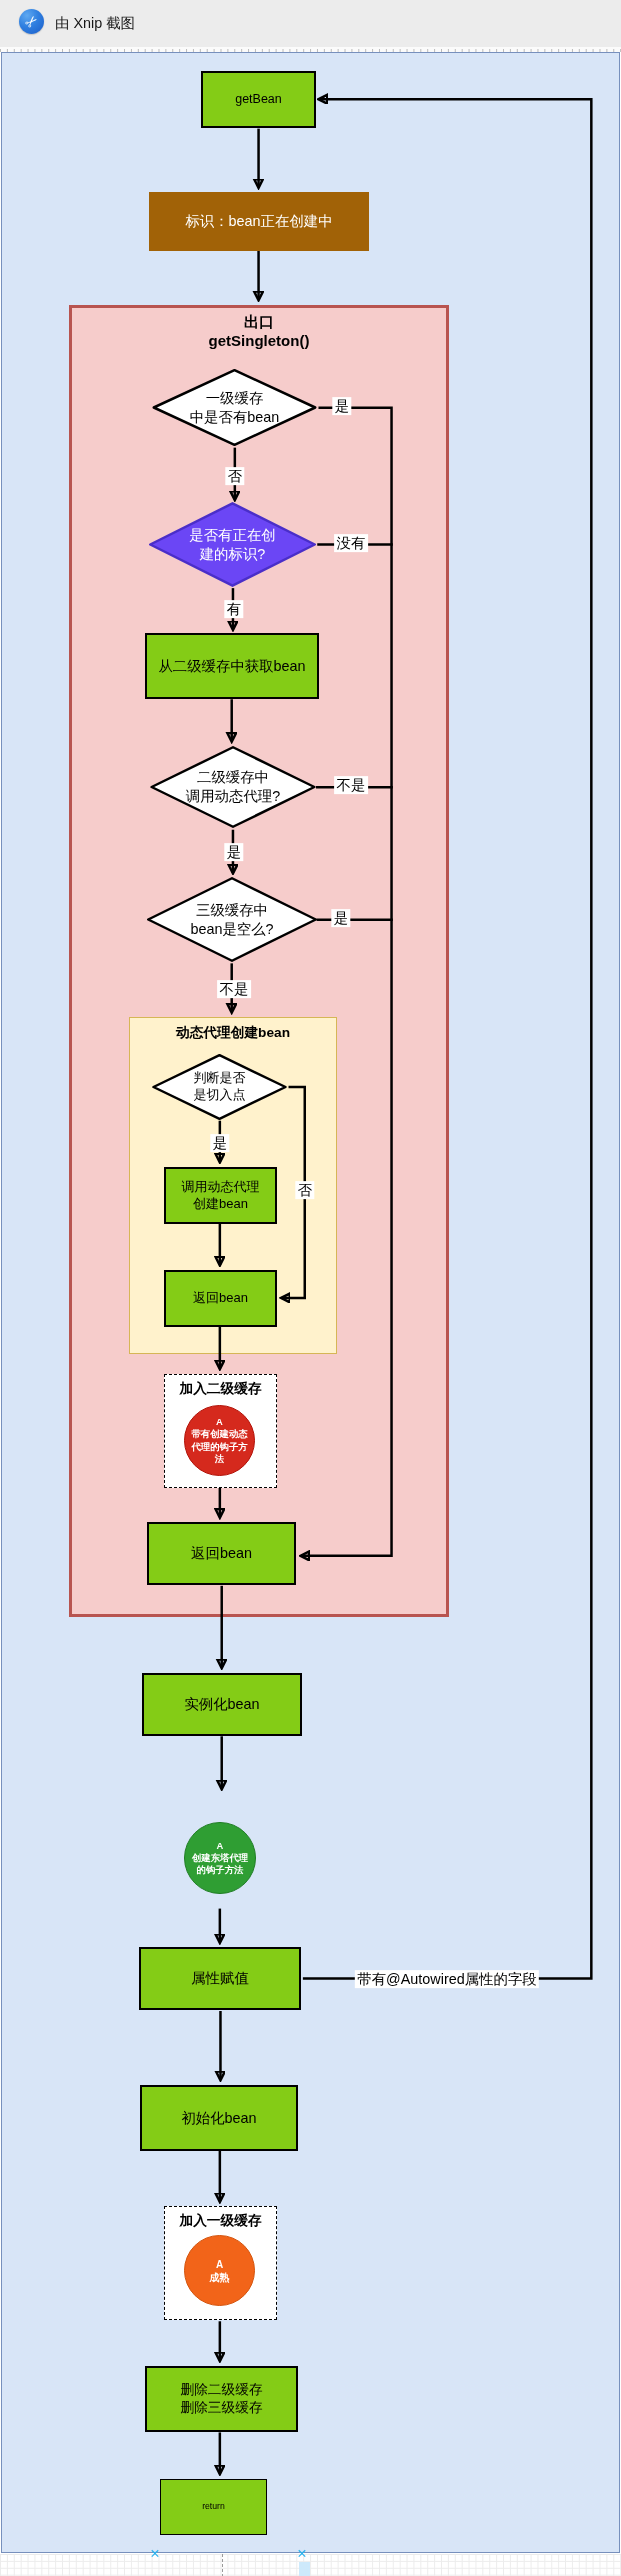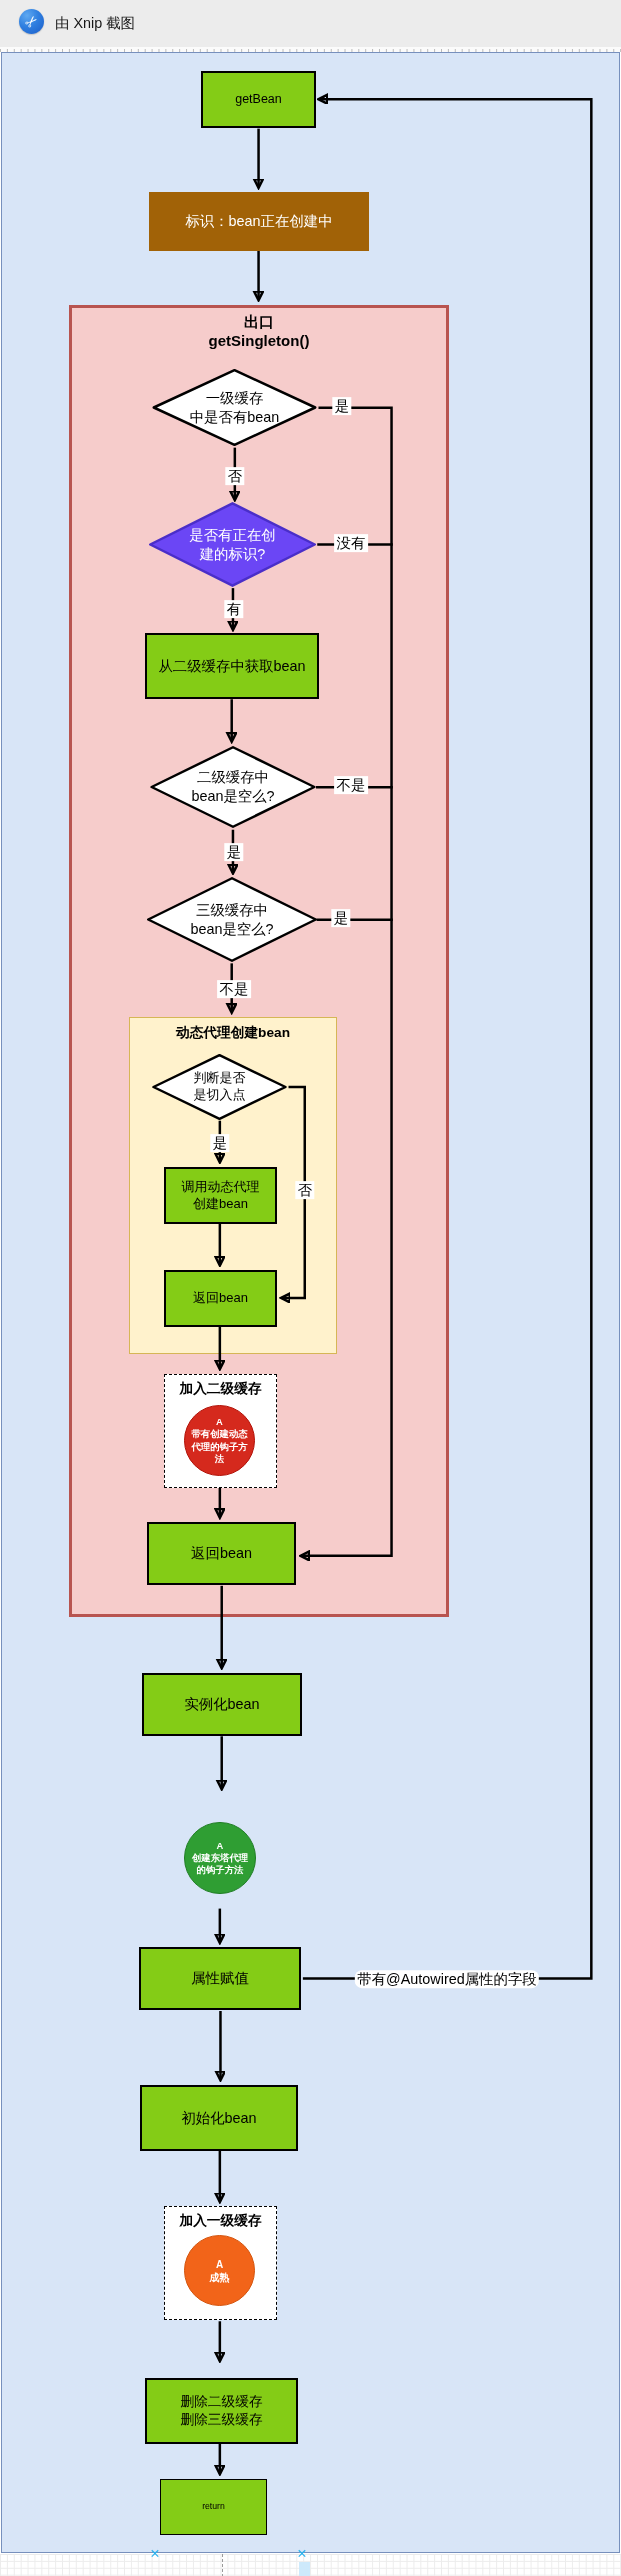--- a/index.html
+++ b/index.html
@@ -146,21 +146,21 @@
 
   <div class="box" style="left:145px;top:633px;width:174px;height:66px;">
     <span>从二级缓存中获取bean</span>
   </div>
 
   <div class="diamond" style="left:150px;top:746px;width:166px;height:82px;">
     <svg width="166" height="82" viewBox="0 0 266 132">
       <polygon points="133,2 264,66 133,130 2,66" fill="#fff" stroke="#000" stroke-width="4" stroke-linejoin="round"></polygon>
     </svg>
     <div class="dlabel">二级缓存中
-bean是空么?</div>
+调用动态代理?</div>
   </div>
 
   <div class="diamond" style="left:147px;top:877px;width:170px;height:85px;">
     <svg width="170" height="85" viewBox="0 0 272 136">
       <polygon points="136,2 270,68 136,134 2,68" fill="#fff" stroke="#000" stroke-width="4" stroke-linejoin="round"></polygon>
     </svg>
     <div class="dlabel">三级缓存中
 bean是空么?</div>
   </div>
 
@@ -214,40 +214,40 @@
   </div>
 
   <div class="dashedbox" style="left:164px;top:2206px;width:113px;height:114px;">
     <div class="dtitle">加入一级缓存</div>
   </div>
   <div class="note-circle" style="left:184px;top:2235px;width:71px;height:71px;background:#f26419;border:1.2px solid #d4540d;font-size:10px;">
     <span>A
 成熟</span>
   </div>
 
-  <div class="box" style="left:145px;top:2366px;width:153px;height:66px;font-size:13.7px;margin-top:12px;">
+  <div class="box" style="left:145px;top:2366px;width:153px;height:66px;font-size:13.7px;">
     <span>删除二级缓存
 删除三级缓存</span>
   </div>
 
   <div class="box thin" style="left:160px;top:2479px;width:107px;height:56px;font-size:8.7px;">
     <span>return</span>
   </div>
 
   <div class="elabel" style="left:342px;top:406px;">是</div>
   <div class="elabel" style="left:235px;top:476px;">否</div>
   <div class="elabel" style="left:351px;top:543px;">没有</div>
   <div class="elabel" style="left:234px;top:609px;">有</div>
   <div class="elabel" style="left:351px;top:785px;">不是</div>
   <div class="elabel" style="left:234px;top:852px;">是</div>
   <div class="elabel" style="left:341px;top:918px;">是</div>
   <div class="elabel" style="left:234px;top:989px;">不是</div>
   <div class="elabel" style="left:220px;top:1143px;">是</div>
   <div class="elabel" style="left:305px;top:1190px;">否</div>
-  <div class="elabel" style="left:447px;top:1979px;border-radius:7px;">带有@Autowired属性的字段</div>
+  <div class="elabel" style="left:447px;top:1979px;">带有@Autowired属性的字段</div>
 
   <div class="gridstrip"></div>
   <div class="dash-guide"></div>
   <span class="xmark" style="left:155px;top:2554px;">✕</span>
   <span class="xmark" style="left:302px;top:2554px;">✕</span>
   <div class="hl-cell"></div>
 
 </div>
 
 

